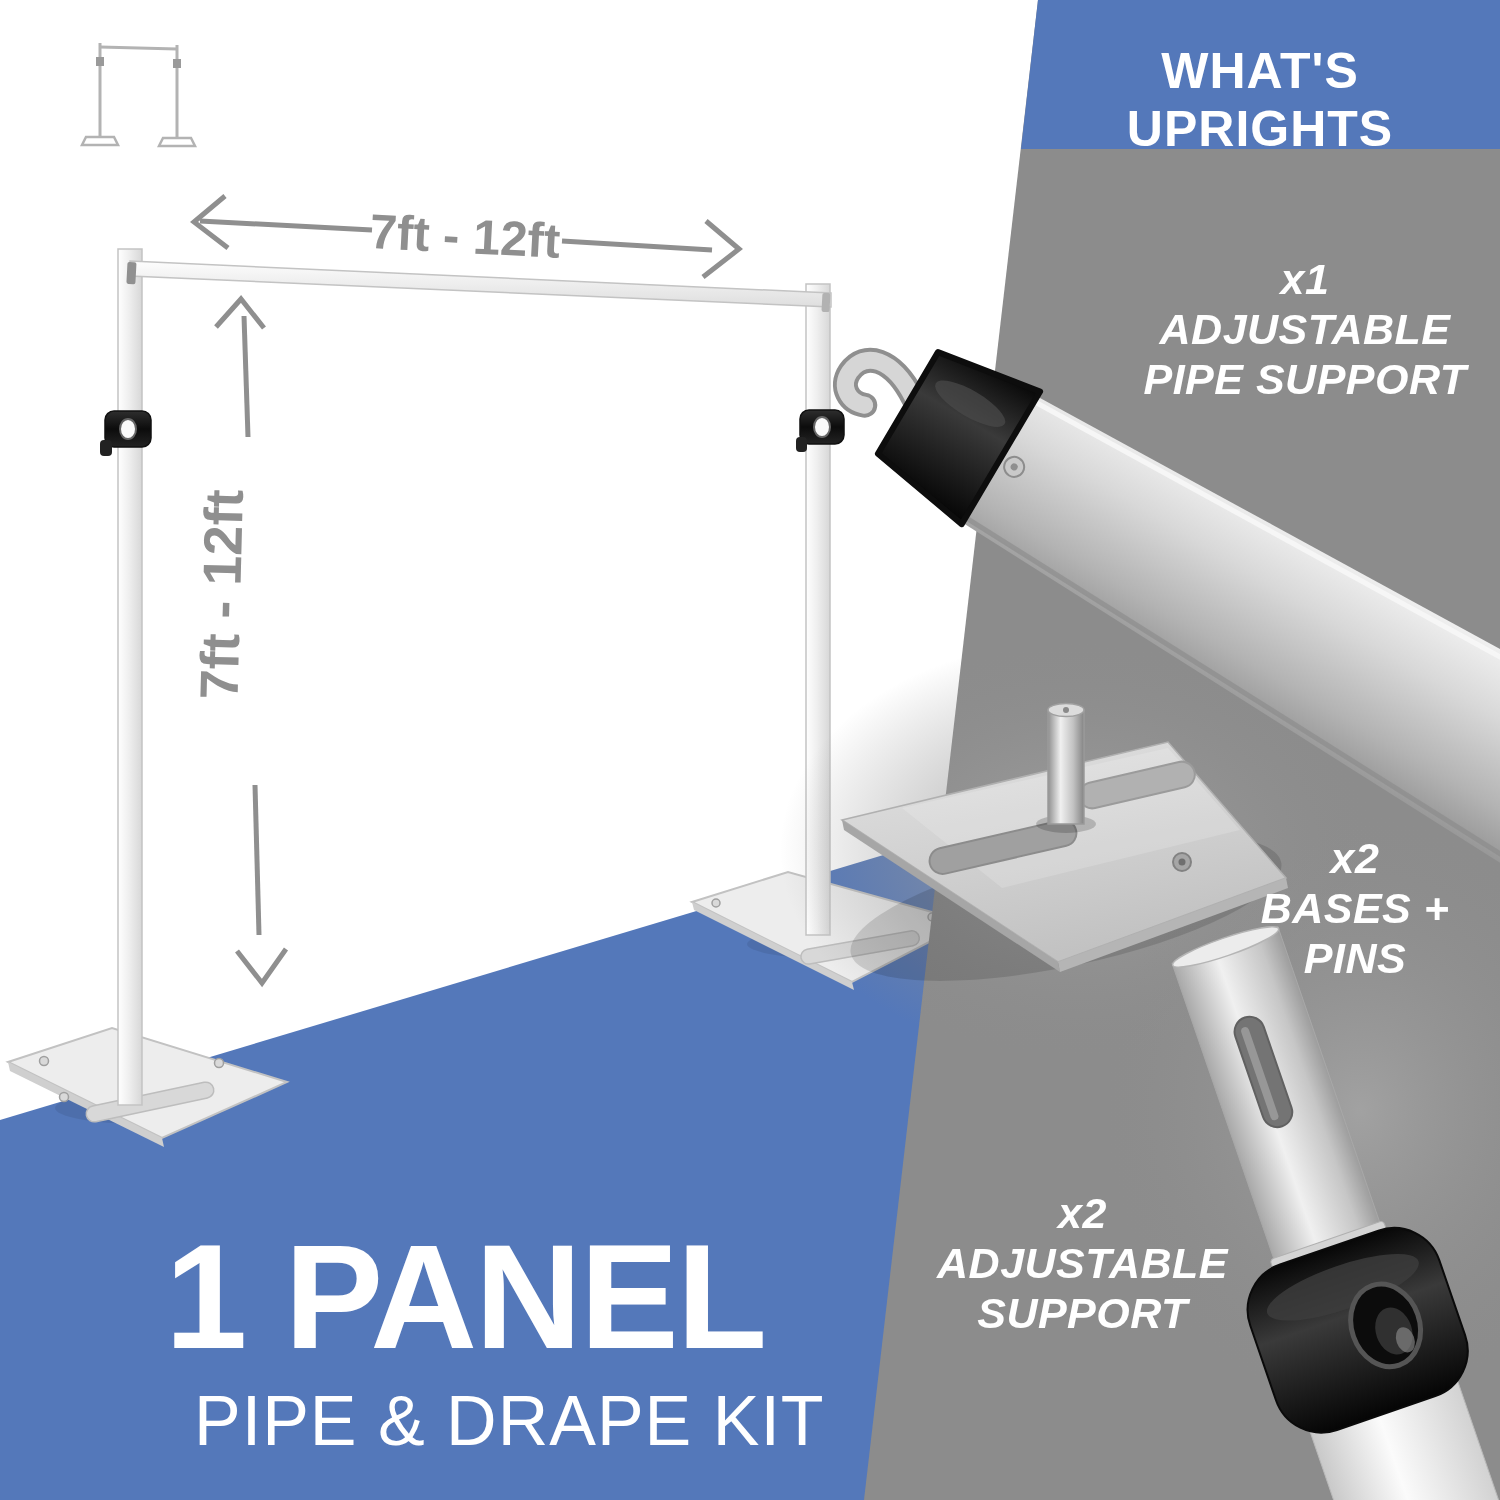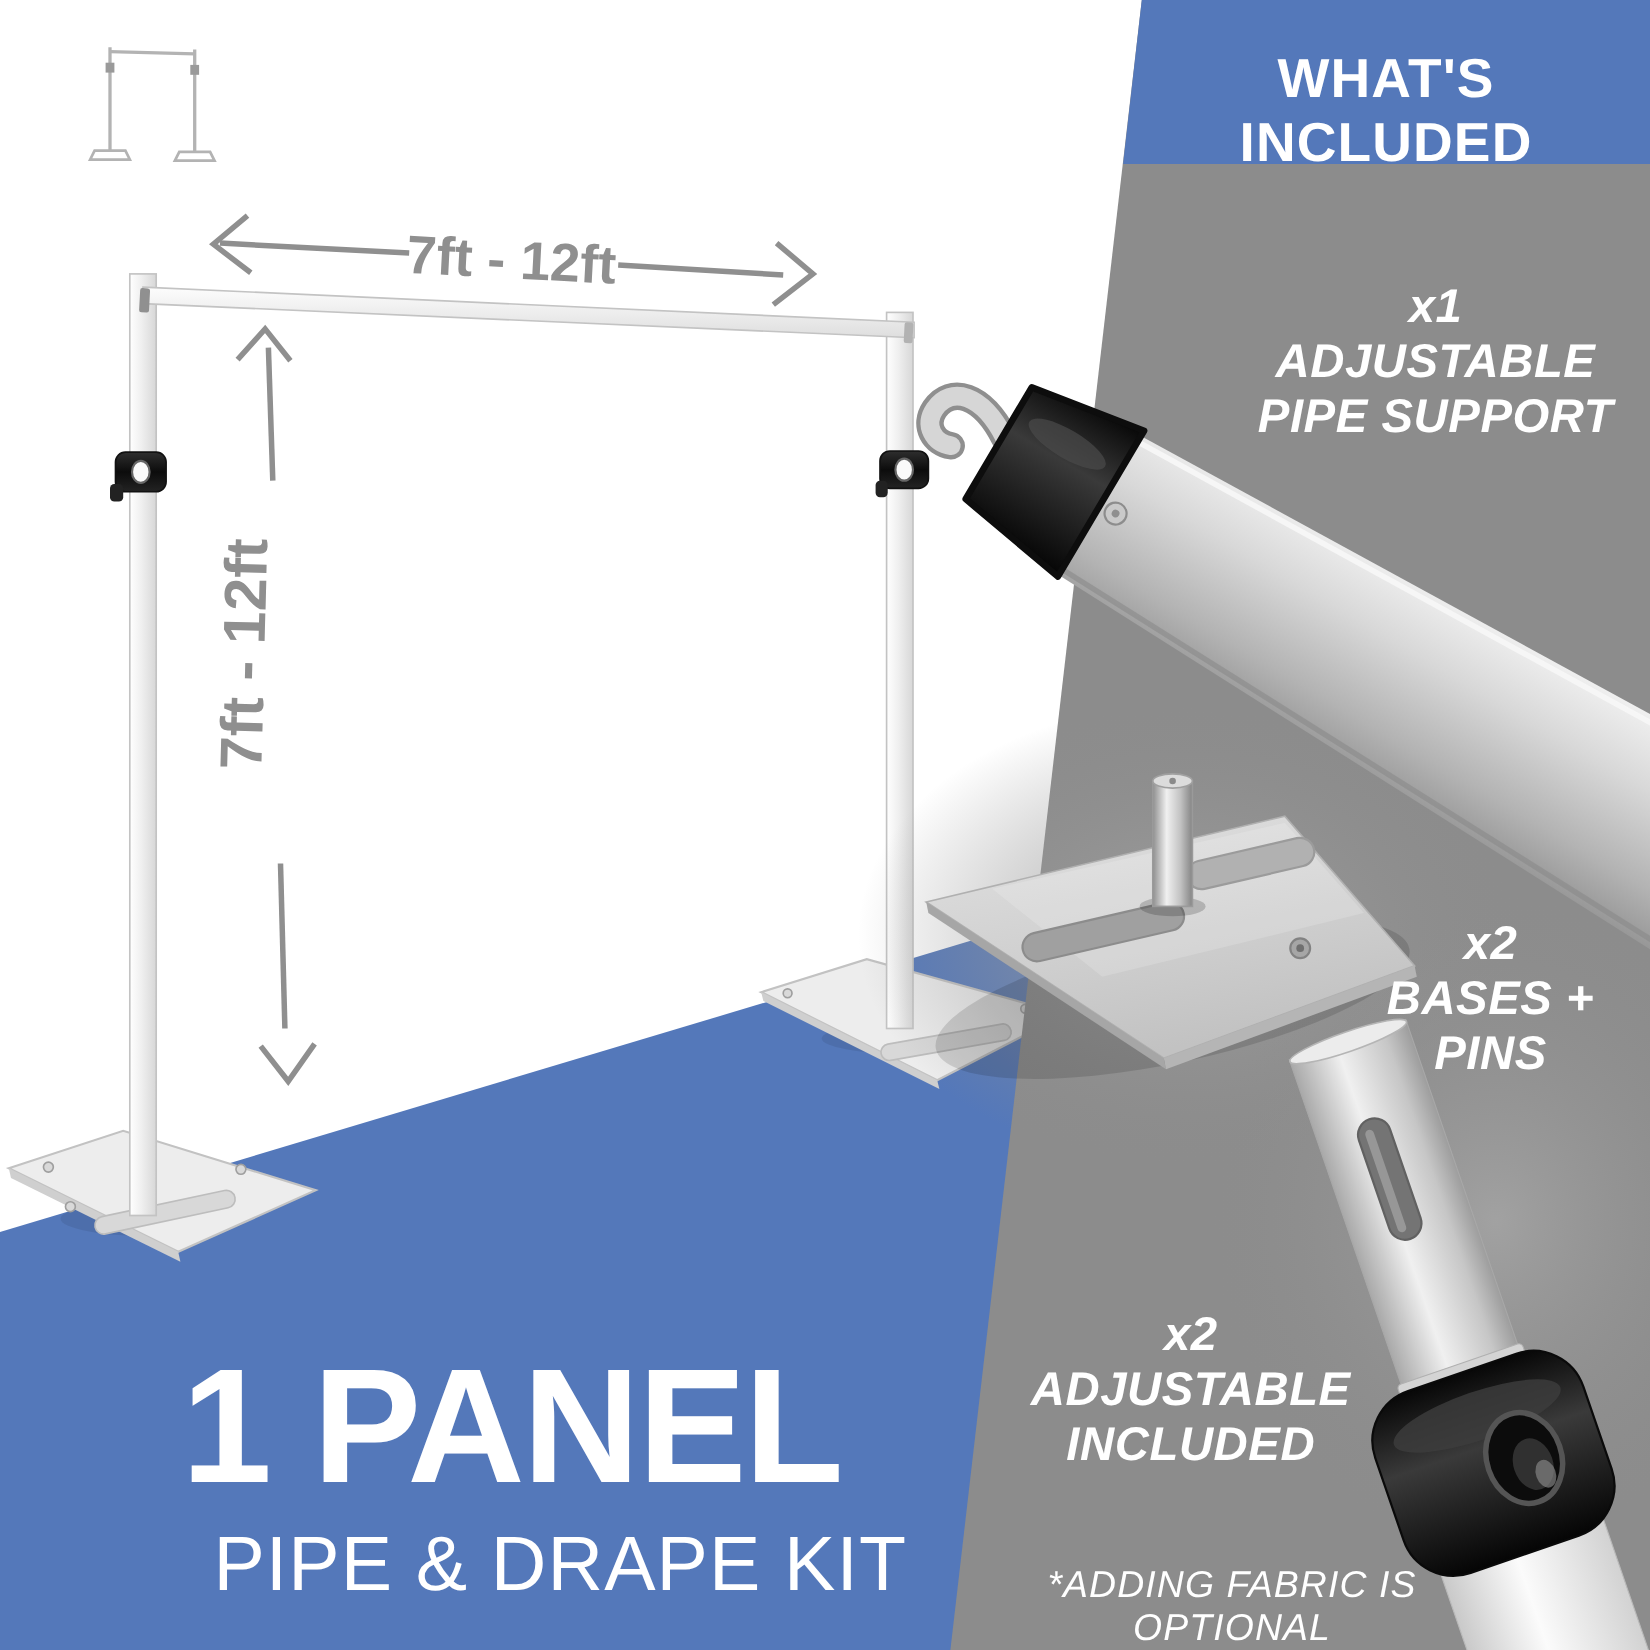--- a/index.html
+++ b/index.html
@@ -182,39 +182,38 @@
       <line x1="107" y1="20" x2="107" y2="113"></line>
     </g>
     <rect x="26" y="32" width="8" height="9" fill="#9a9a9a"></rect>
     <rect x="103" y="34" width="8" height="9" fill="#9a9a9a"></rect>
     <g stroke="#b3b3b3" stroke-width="2.5" fill="#ffffff">
       <path d="M16,112 L44,112 L48,120 L12,120 Z"></path>
       <path d="M93,113 L121,113 L125,121 L89,121 Z"></path>
     </g>
   </svg>
 
-  <div class="abs txt hdr" style="left:1030px;top:42px;width:460px;">WHAT'S INCLUDED</div>
+  <div class="abs txt hdr" style="left:1030px;top:42px;width:460px;">WHAT'S UPRIGHTS</div>
 
   <div class="abs txt item" style="left:1115px;top:254px;width:380px;">
     <div>x1</div>
     <div>ADJUSTABLE</div>
     <div>PIPE SUPPORT</div>
   </div>
 
   <div class="abs txt item" style="left:1205px;top:833px;width:300px;">
     <div>x2</div>
     <div>BASES + PINS</div>
   </div>
 
   <div class="abs txt item" style="left:930px;top:1188px;width:305px;">
     <div>x2</div>
     <div>ADJUSTABLE</div>
-    <div>INCLUDED</div>
-  </div>
-
-  <div class="abs txt footnote" style="left:860px;top:1422px;width:520px;">*ADDING FABRIC IS OPTIONAL</div>
+    <div>SUPPORT</div>
+  </div>
+
 
   <div class="abs txt" style="left:165px;top:1222px;width:700px;">
     <div class="title1">1 PANEL</div>
     <div class="title2">PIPE &amp; DRAPE KIT</div>
   </div>
 
 </div>
 
 </body></html>

